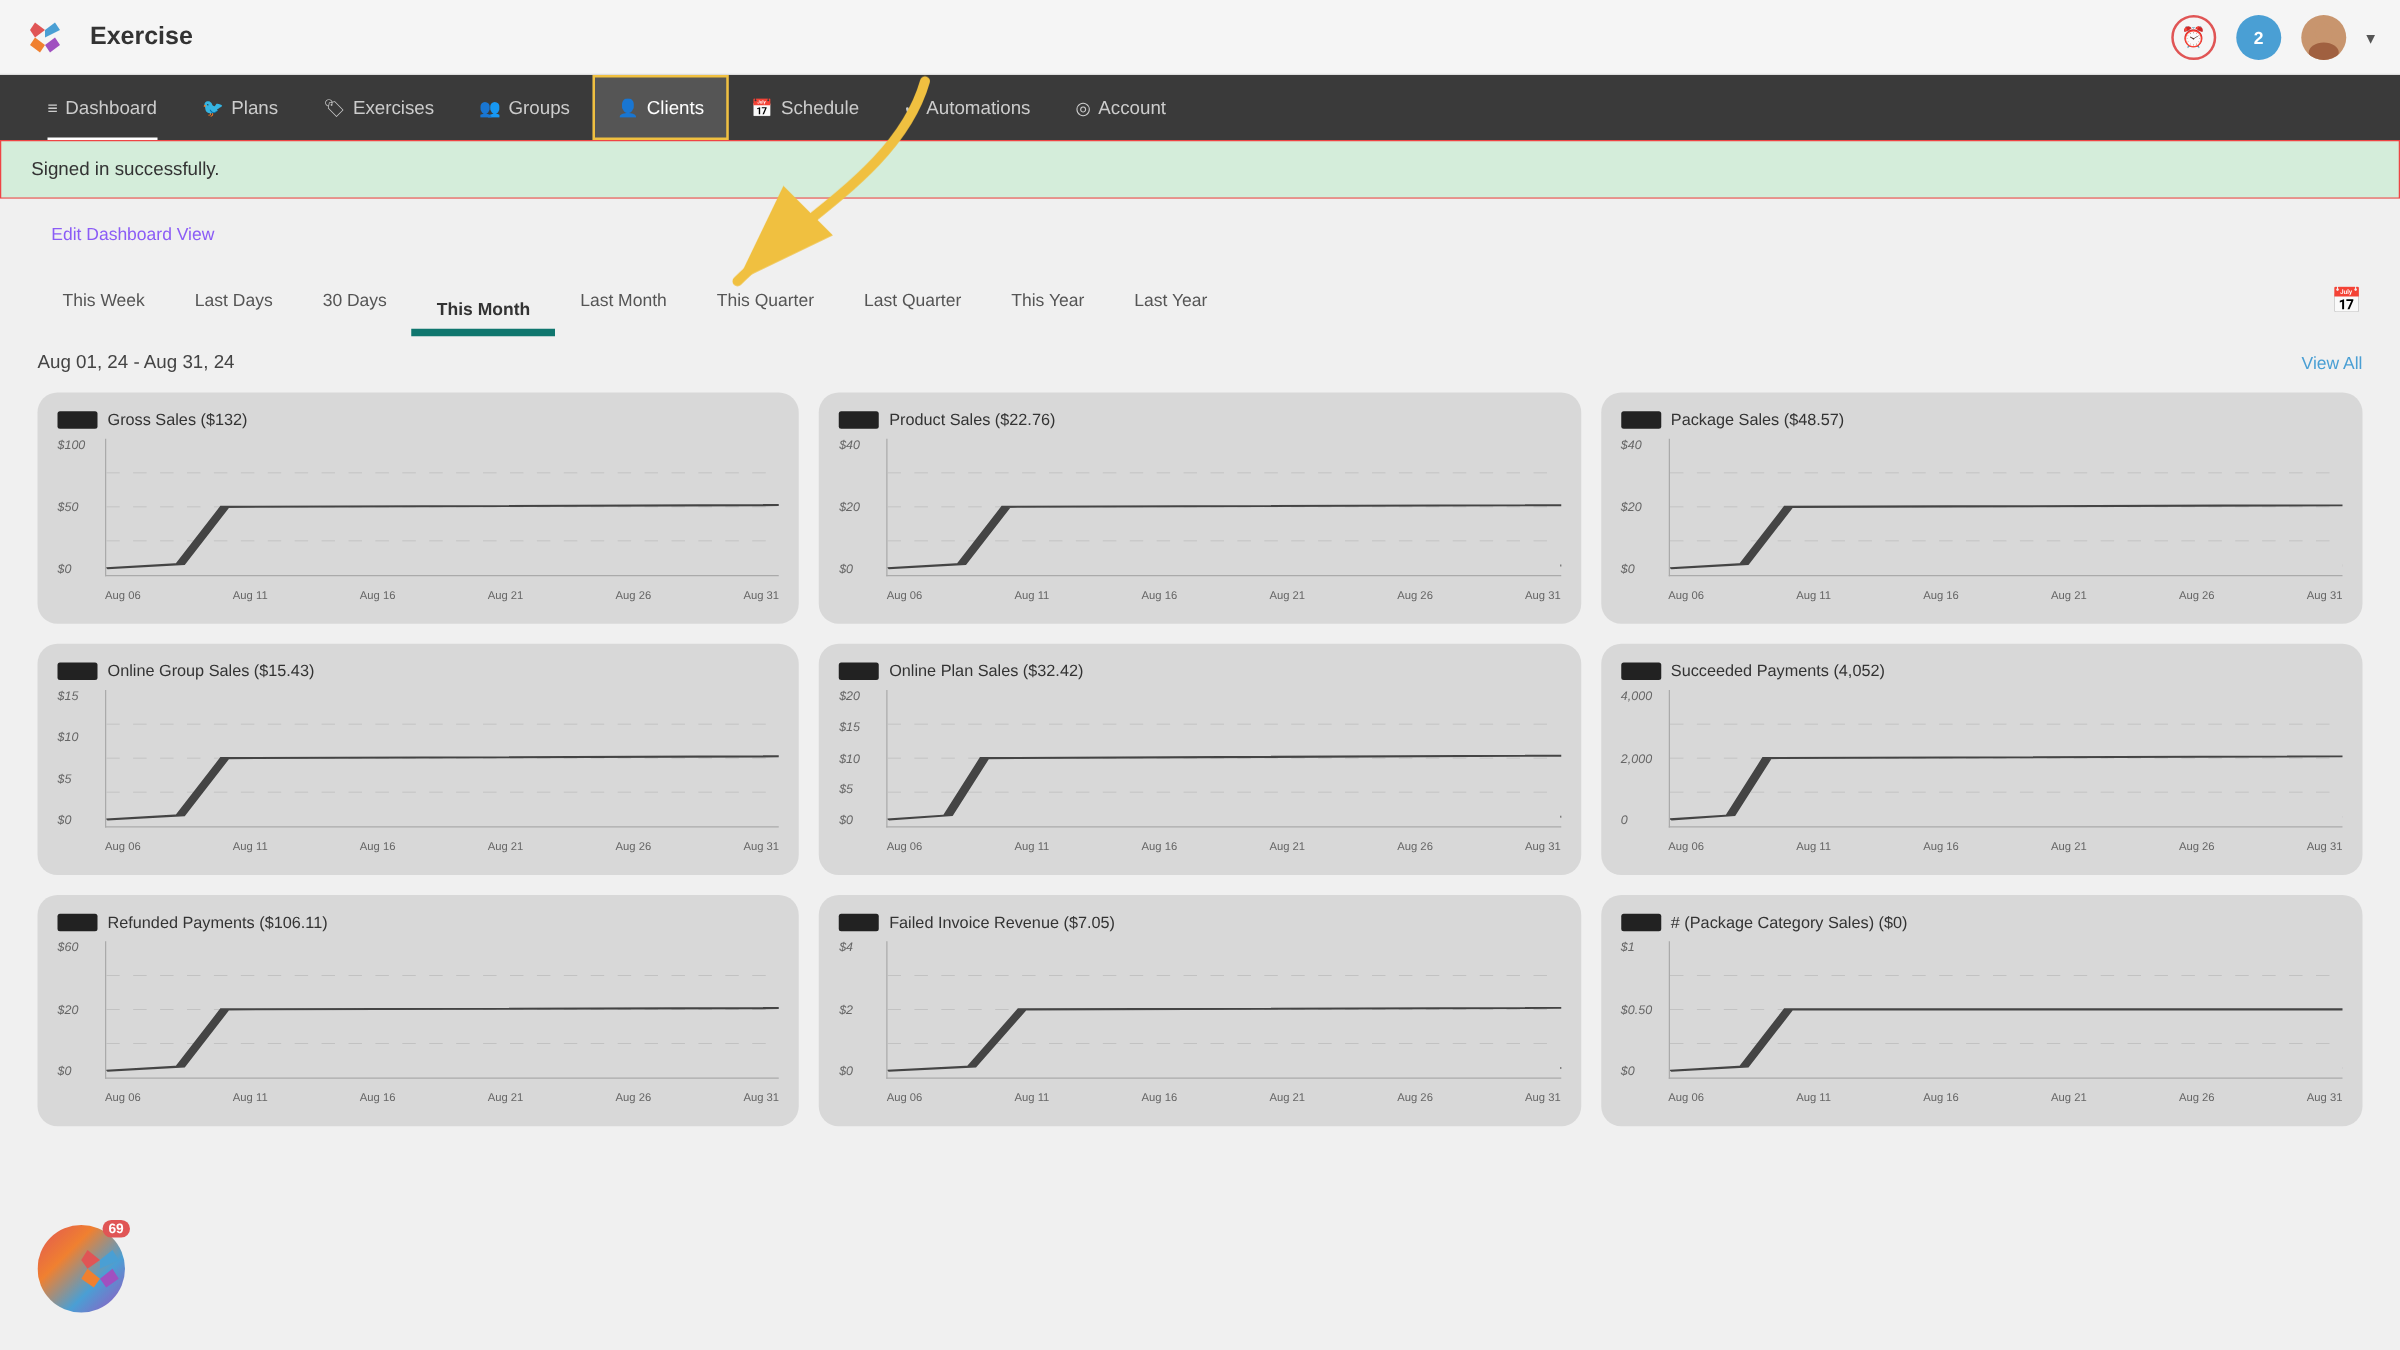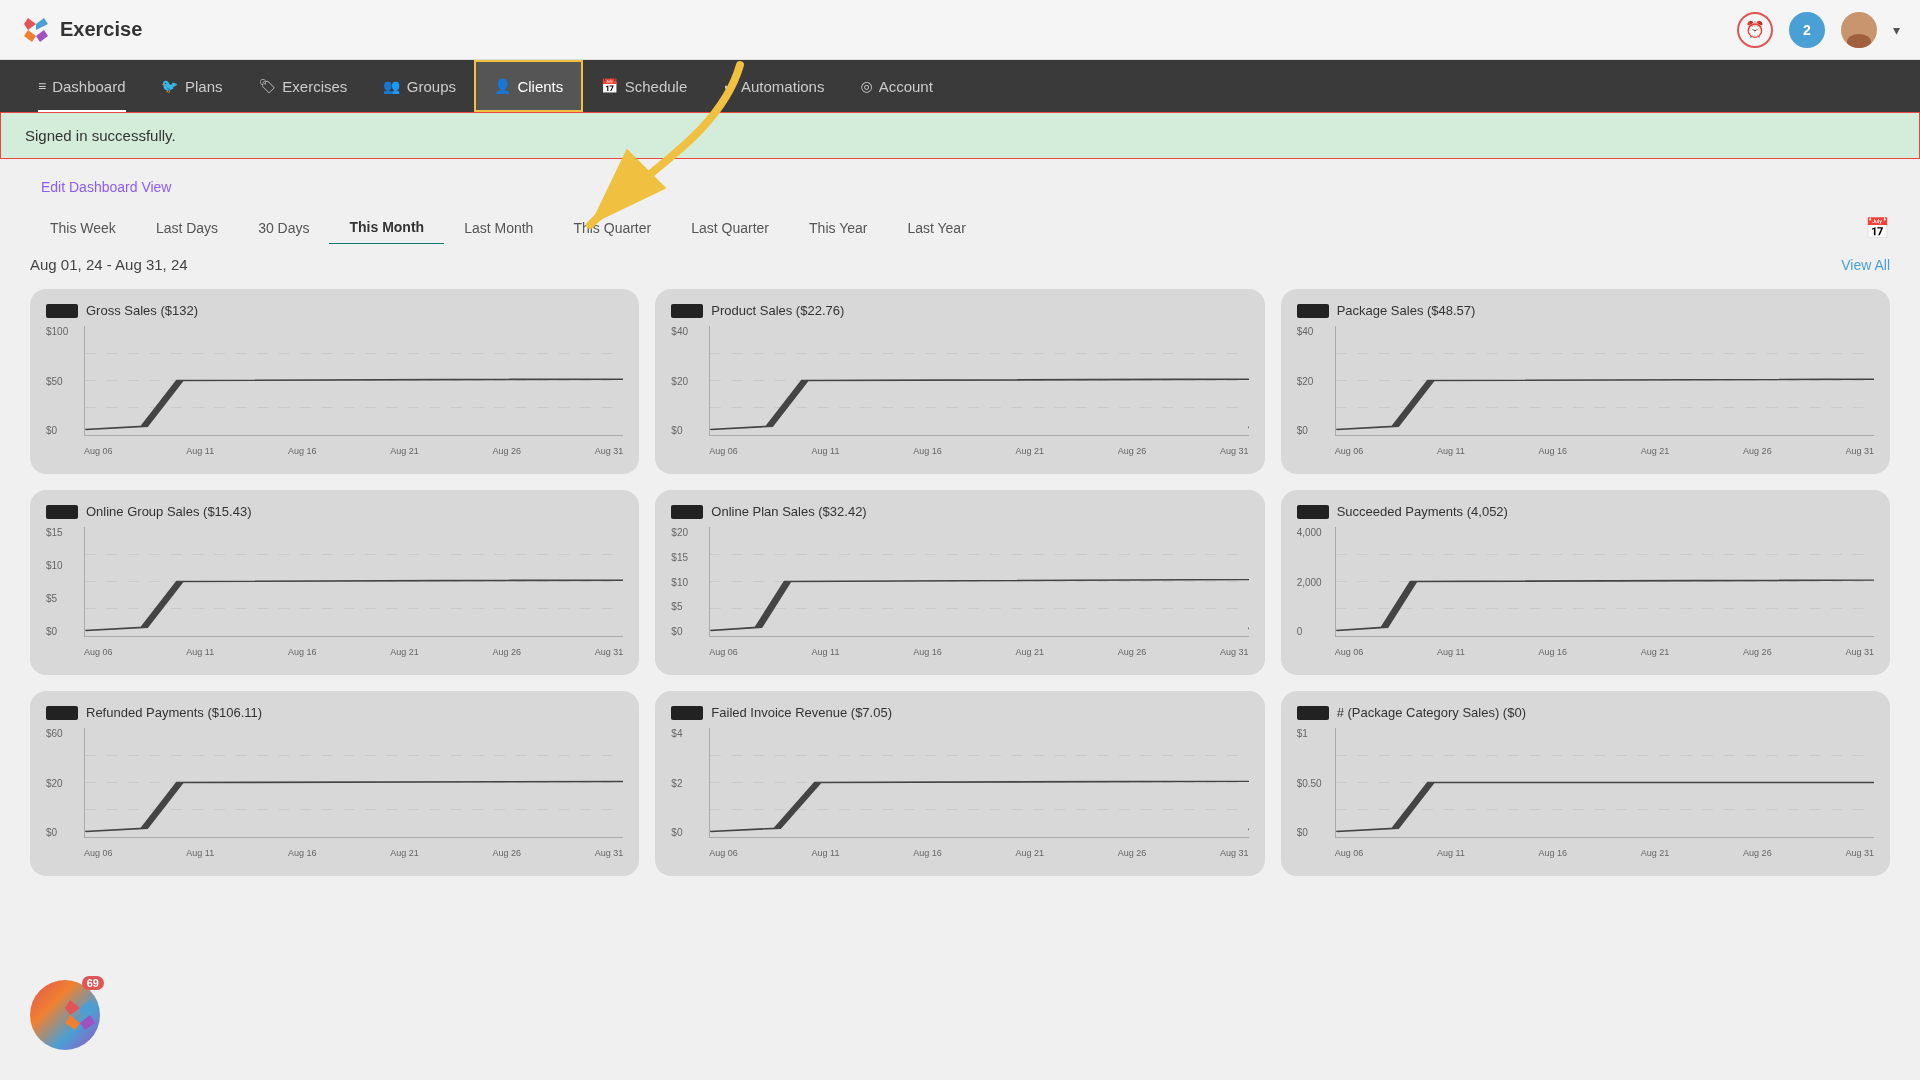--- a/index.html
+++ b/index.html
@@ -10,21 +10,21 @@
       background: #f5f5f5;
       height: 60px;
       display: flex;
       align-items: center;
       padding: 0 20px;
       border-bottom: 1px solid #ddd;
     }
     .logo-area {
       display: flex;
       align-items: center;
-      gap: 8px;
+      gap: 20px;
       flex: 1;
     }
     .logo-icon {
       width: 32px;
       height: 32px;
     }
     .logo-text {
       font-size: 20px;
       font-weight: 600;
       color: #333;
@@ -143,21 +143,22 @@
     .time-tab {
       padding: 8px 20px;
       font-size: 14px;
       color: #555;
       cursor: pointer;
       white-space: nowrap;
     }
     .time-tab.active {
       color: #333;
       font-weight: 600;
-      border-bottom: 1px solid #0f766e;
+      border-bottom: 6px solid #0f766e;
+      margin-top: 20px;
     }
     .calendar-btn {
       margin-left: auto;
       font-size: 20px;
       cursor: pointer;
       color: #555;
     }
 
     .date-range-row {
       display: flex;
@@ -213,20 +214,21 @@
       position: absolute;
       left: 0;
       top: 0;
       bottom: 20px;
       display: flex;
       flex-direction: column;
       justify-content: space-between;
       font-size: 10px;
       color: #666;
       width: 38px;
+      font-style: italic;
     }
     .chart-area {
       position: absolute;
       left: 38px;
       right: 0;
       top: 0;
       bottom: 20px;
       background: #d8d8d8;
       border-bottom: 1px solid #aaa;
       border-left: 1px solid #aaa;

